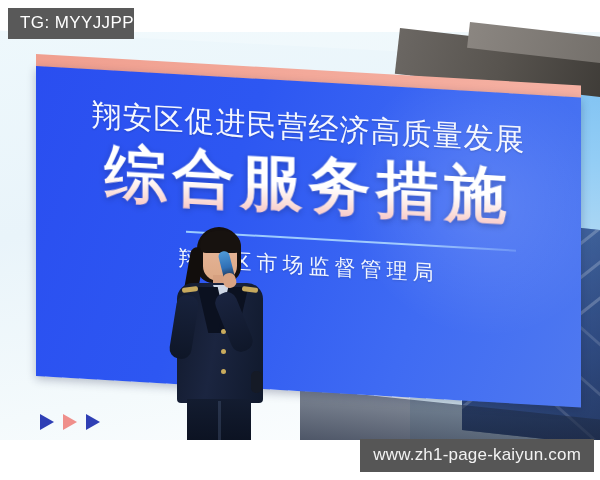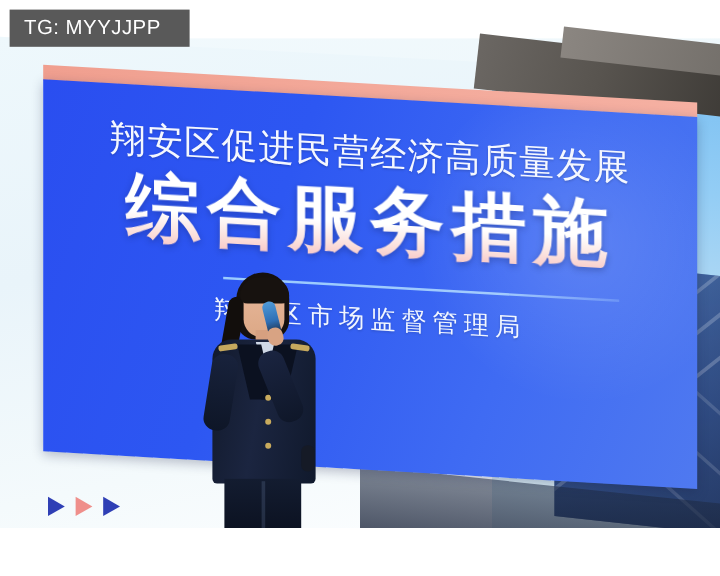--- a/index.html
+++ b/index.html
@@ -389,21 +389,21 @@
 
   
   .tg-badge {
     position: absolute;
     left: 8px;
     top: 8px;
     background: #595959;
     color: #ffffff;
     font-size: 17px;
     letter-spacing: 0.4px;
-    padding: 5px 24px 6px 12px;
+    padding: 5px 0 6px 12px;
     font-family: "Liberation Sans", sans-serif;
     line-height: 20px;
   }
   .site-badge {
     position: absolute;
     right: 6px;
     bottom: 8px;
     background: #565656;
     color: #f2f2f2;
     font-size: 17px;
@@ -483,14 +483,15 @@
       <div class="tri"></div>
       <div class="tri pink"></div>
       <div class="tri"></div>
     </div>
 
   </div>
 
   <div class="floor-white"></div>
 
   <div class="tg-badge">TG: MYYJJPP</div>
+  <div class="site-badge">www.zh1-page-kaiyun.com</div>
 
 </div>
 
 </body></html>

